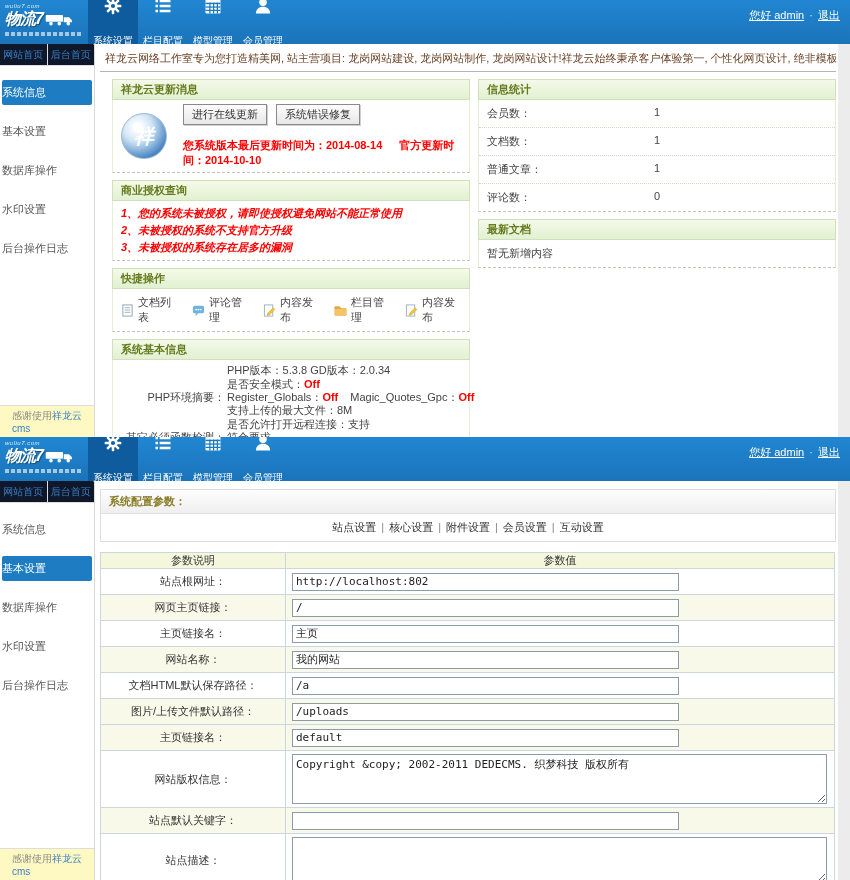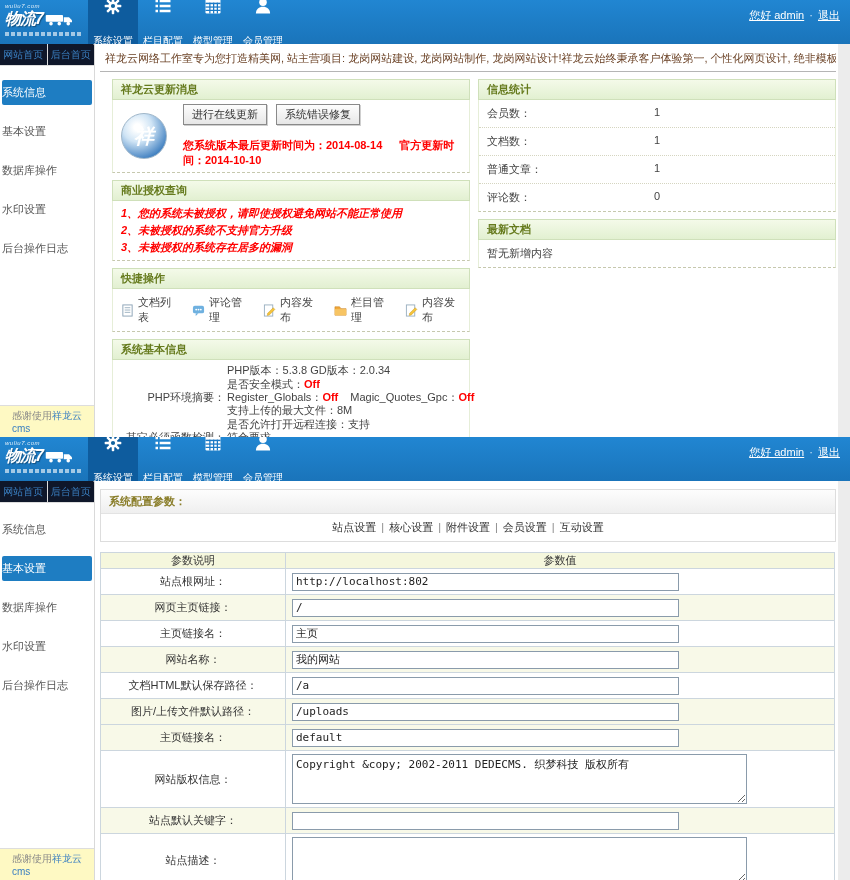--- a/index.html
+++ b/index.html
@@ -84,21 +84,21 @@
   .cfg-sep { color:#888; }
   .cfg-table { border-collapse:collapse; width:735px; font-size:11px; margin-top:10px; }
   .cfg-table th, .cfg-table td { border:1px solid #ccd6de; }
   .cfg-table th { background:#f5f7dd; font-weight:normal; color:#333; text-align:center; }
   .cfg-table td.lb { width:185px; text-align:center; color:#333; padding:5px 4px; }
   .cfg-table td.vl { padding:3px 6px; }
   tr.ivory td { background:#f8f9e8; }
   tr.white td { background:#fff; }
   .ipt { width:387px; height:18px; border:1px solid #8a9bab; background:#fff; padding:1px 3px;
     font:11px "DejaVu Sans Mono",monospace; color:#222; }
-  .txa { width:455px; border:1px solid #8a9bab; background:#fff; padding:2px 3px;
+  .txa { width:535px; border:1px solid #8a9bab; background:#fff; padding:2px 3px;
     font:11px "DejaVu Sans Mono",monospace; color:#222; resize:both; display:block; }
   .txa.h48 { height:50px; }
   .txa.h44 { height:46px; }
 </style>
 </head>
 <body>
 
 <div class="page">
 
   <section class="screen screen1">

